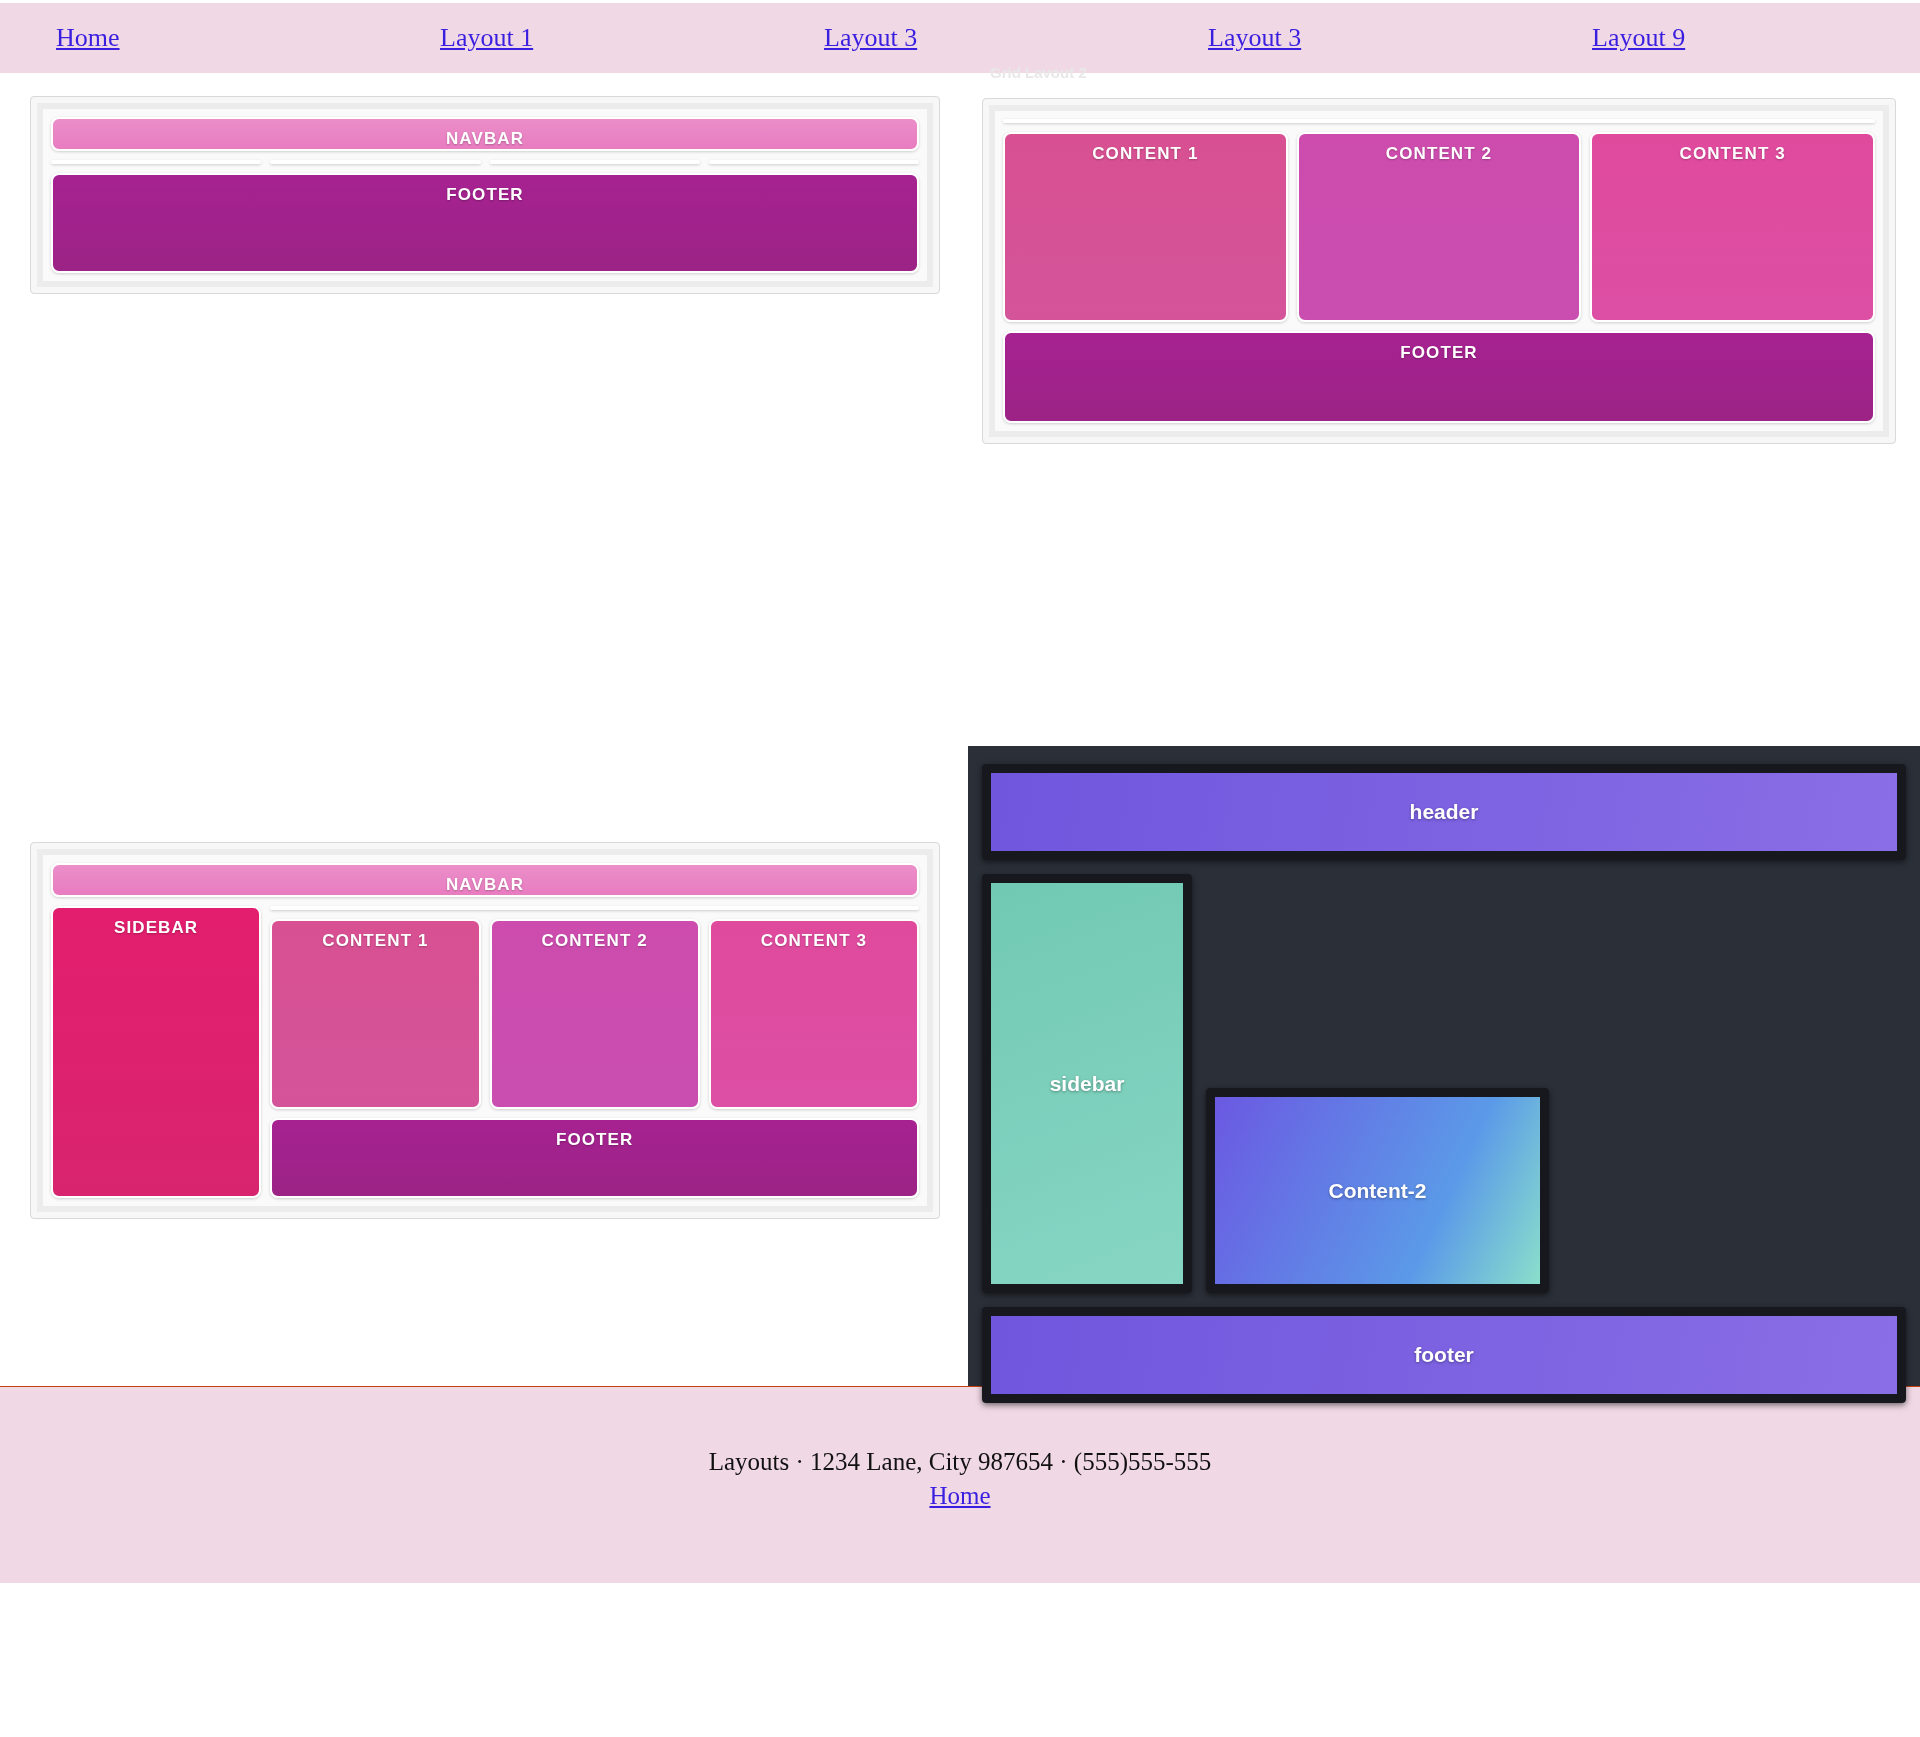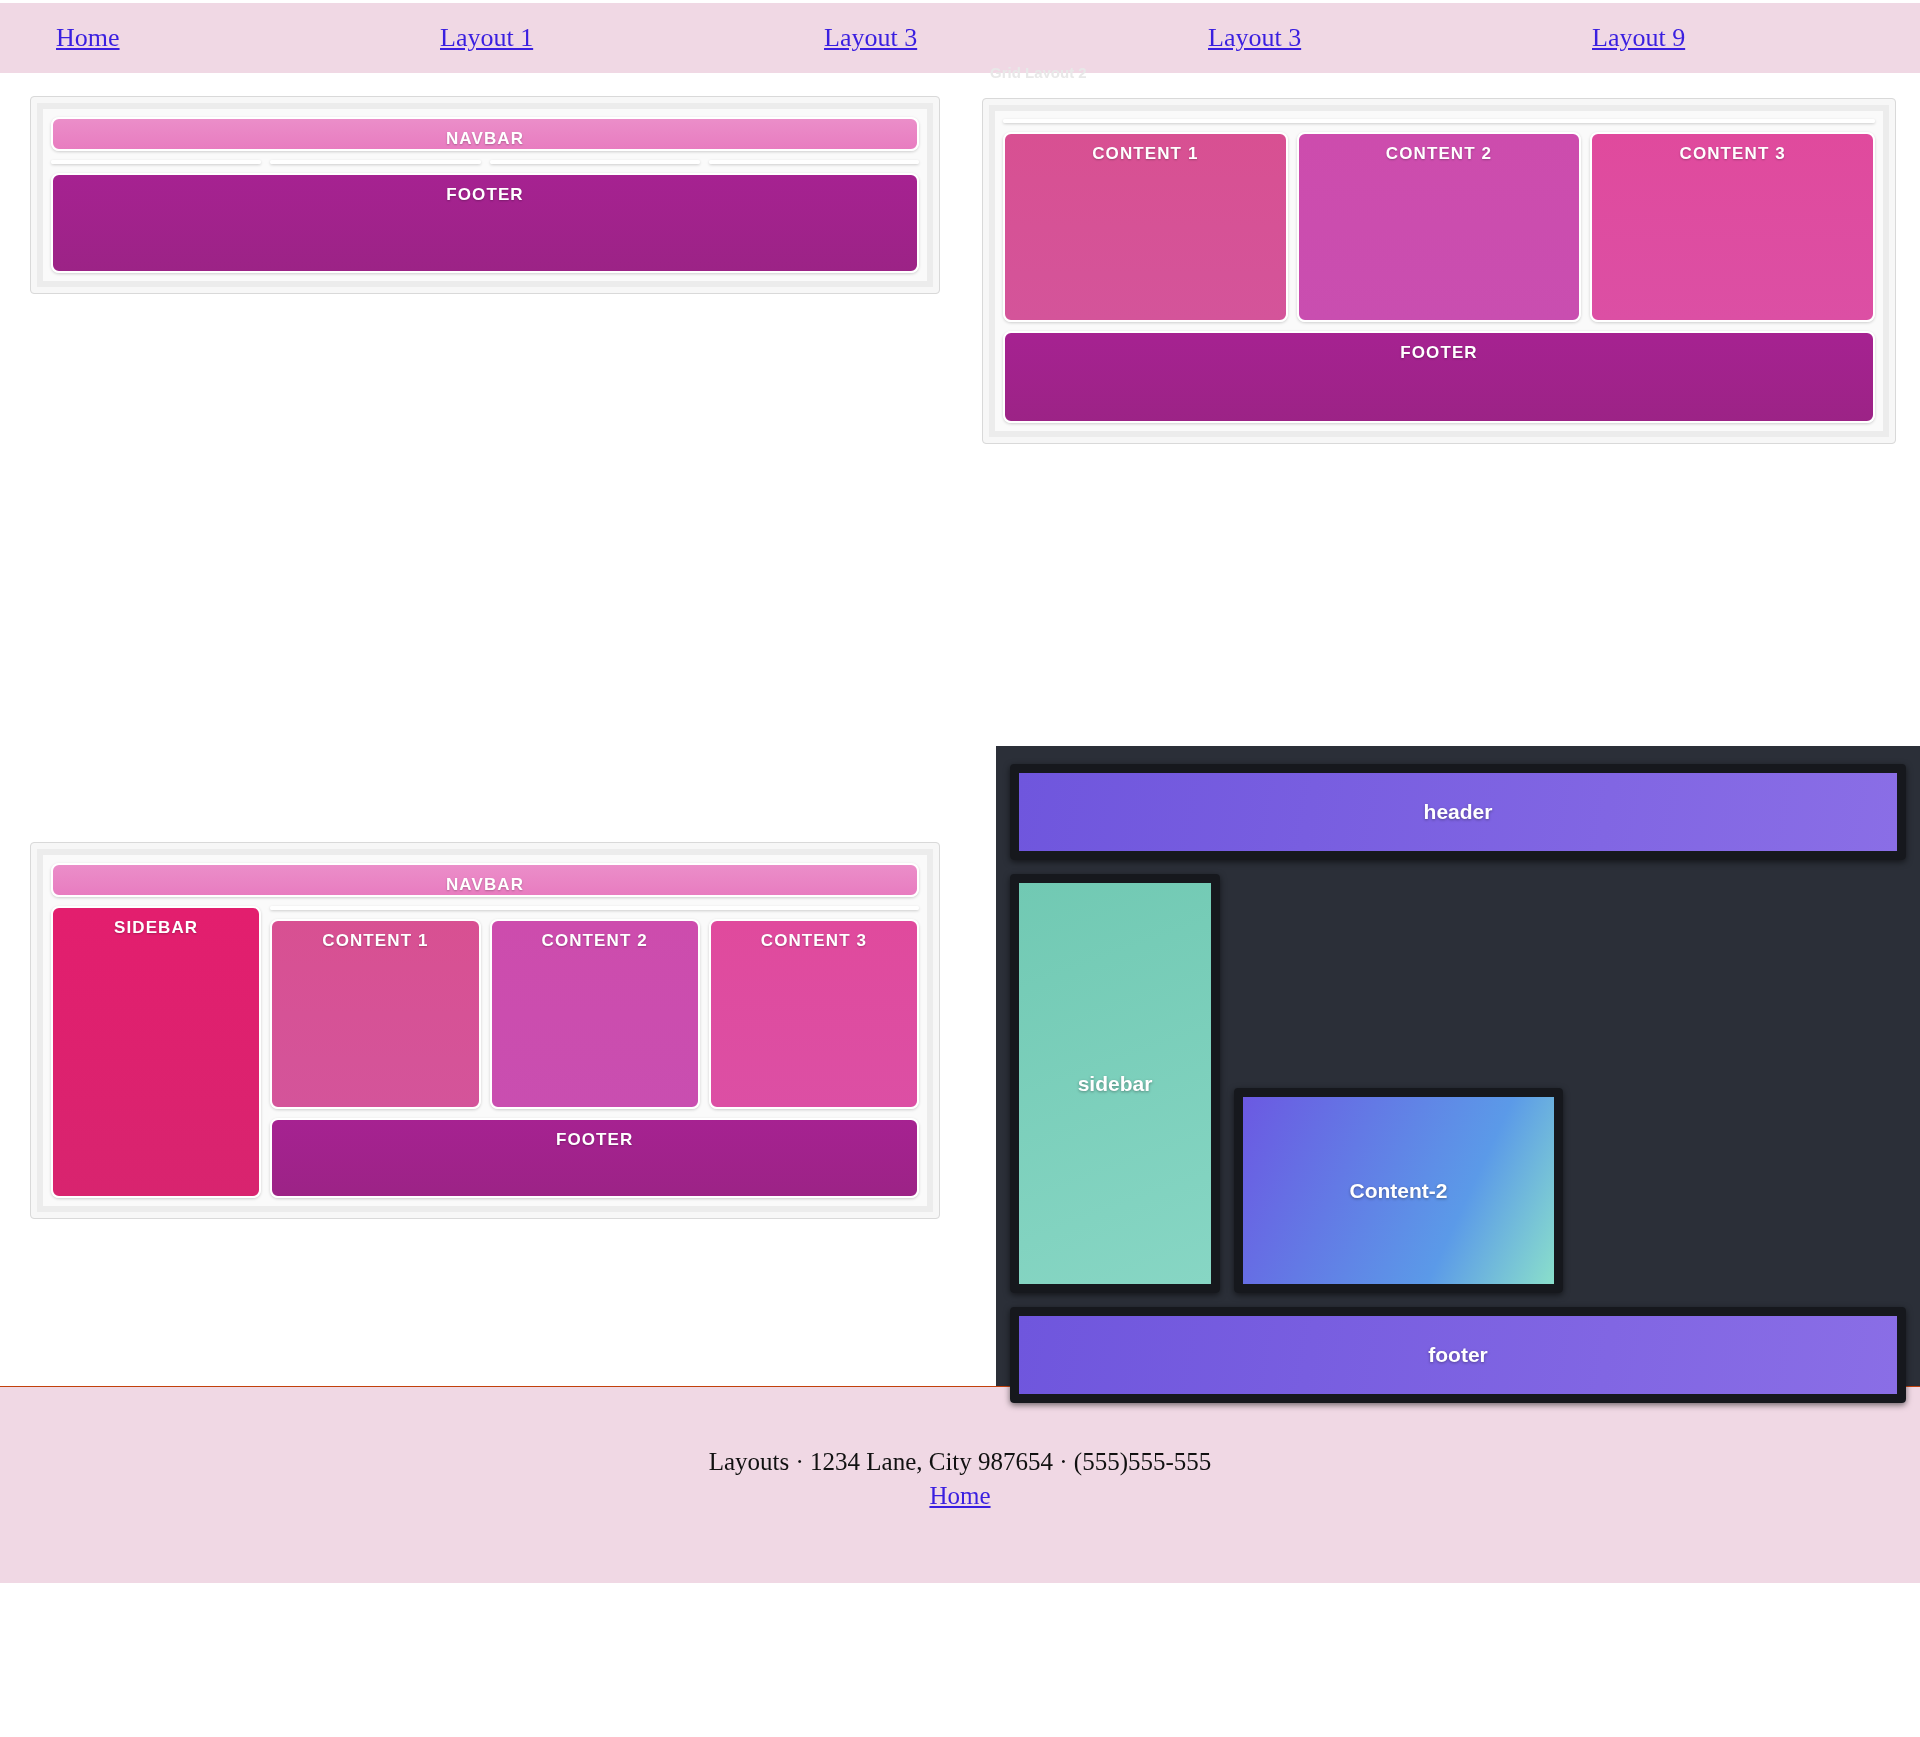--- a/index.html
+++ b/index.html
@@ -260,21 +260,21 @@
           <div class="cell-label">CONTENT 3</div>
         </div>
         <div class="cell c-footer g-footer">
           <div class="cell-label">FOOTER</div>
         </div>
       </div>
     </div>
   </div>
 
   <div class="quad">
-    <div class="panel-dark" style="height:100%;margin-left:28px;">
+    <div class="panel-dark" style="height:100%;">
       <div class="dcell d-header">
         <span>header</span>
       </div>
       <div class="dcell d-sidebar">
         <span>sidebar</span>
       </div>
       <div class="dcell d-content2">
         <span>Content-2</span>
       </div>
       <div class="dcell d-footer">

